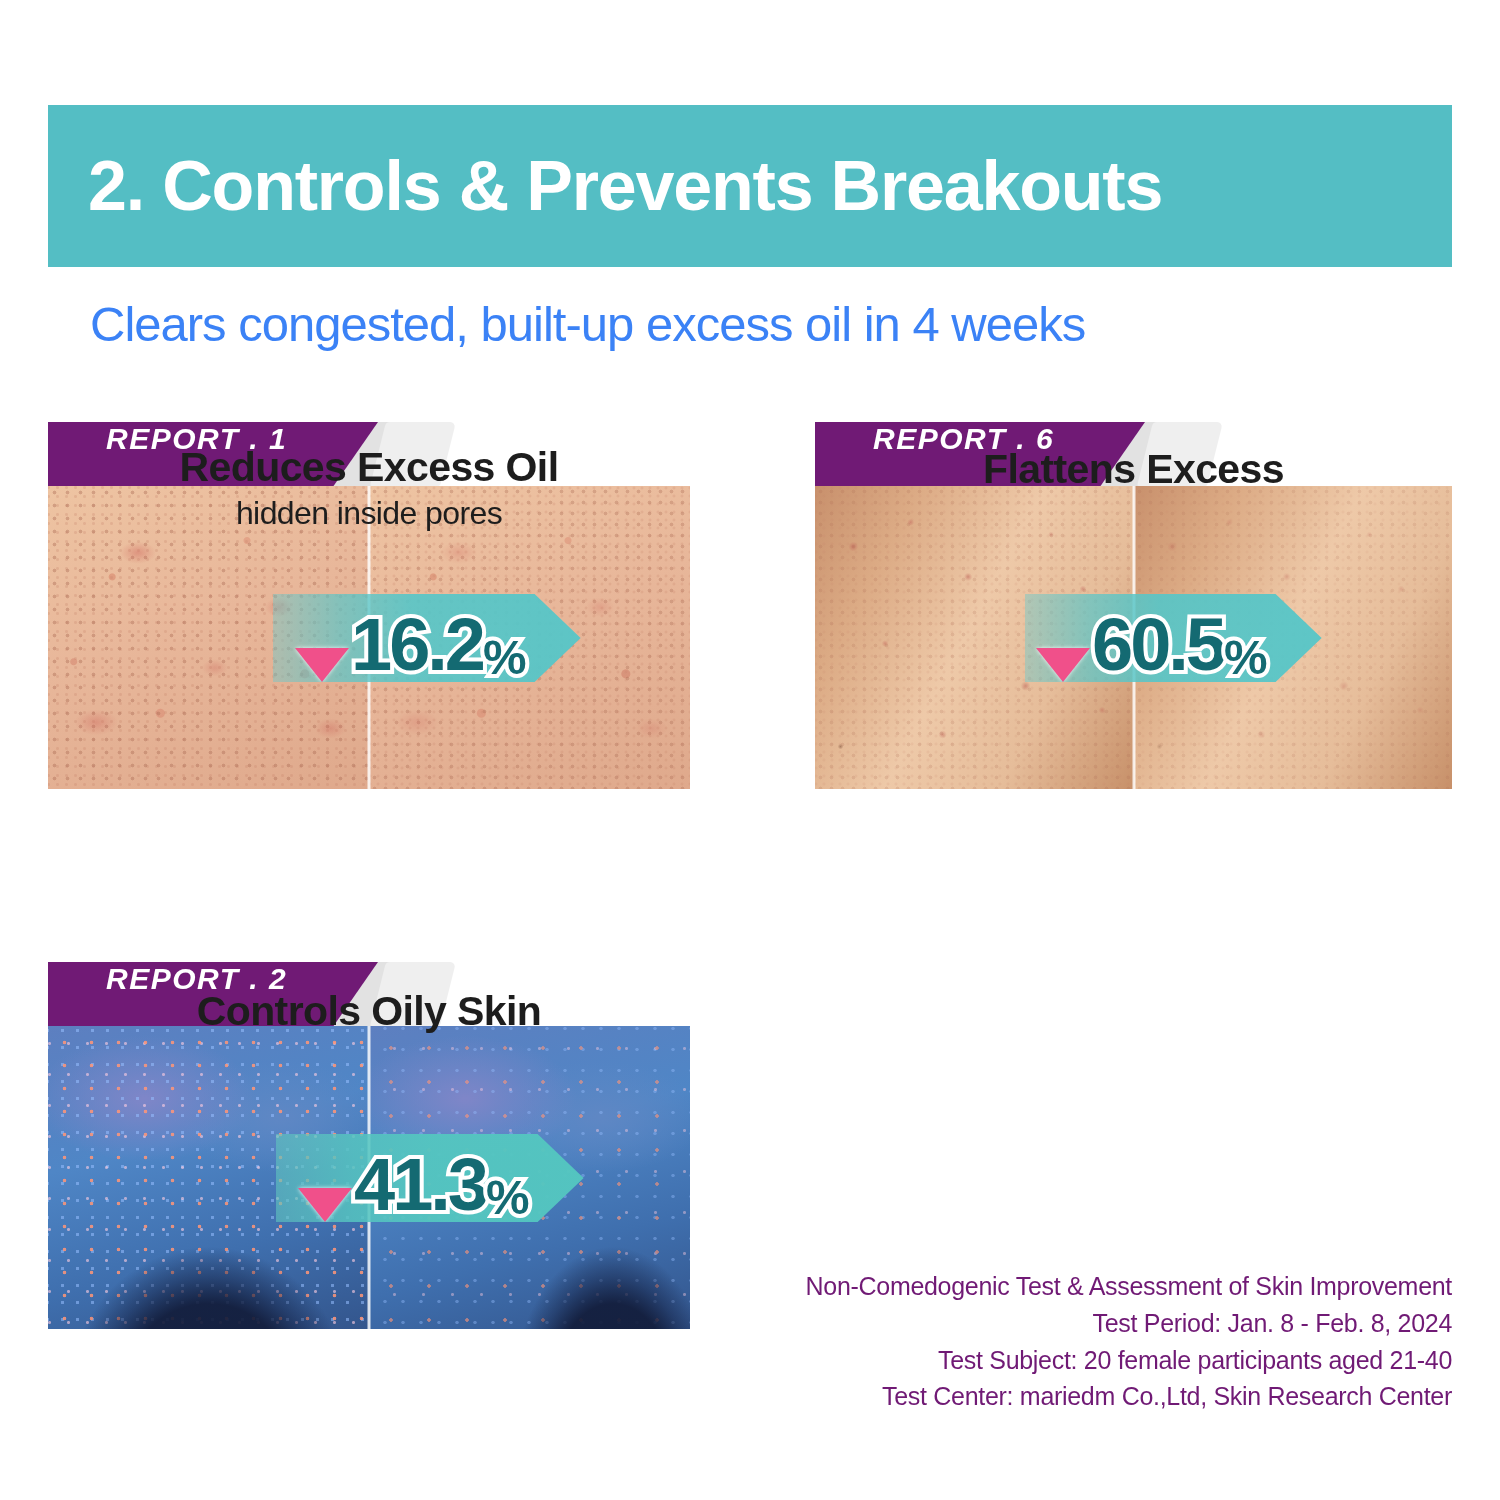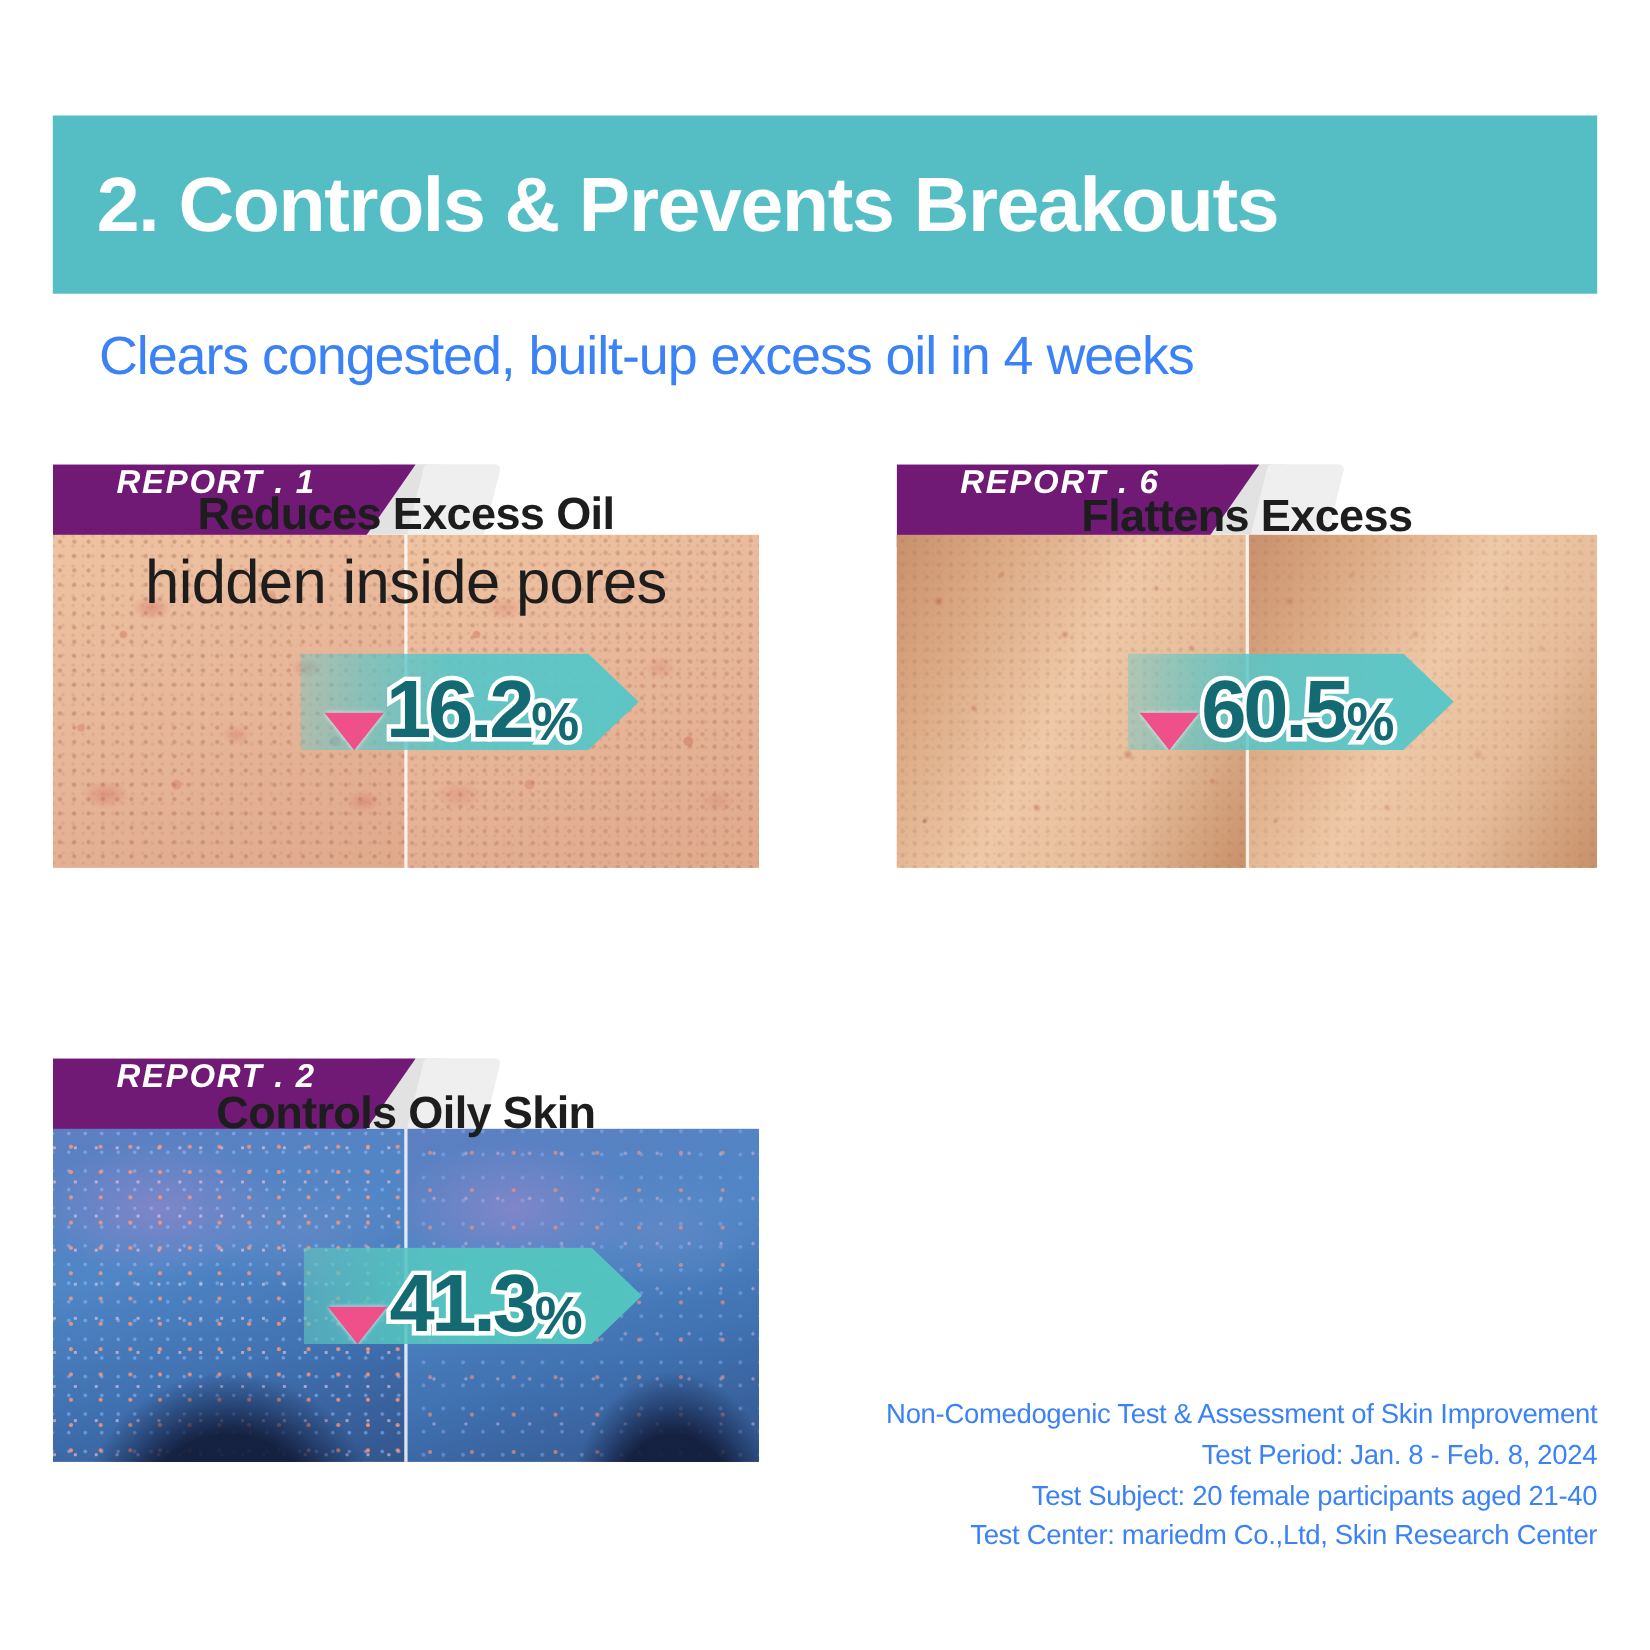--- a/index.html
+++ b/index.html
@@ -213,36 +213,36 @@
     text-align:center;
     color:#1d1d1d;
   }
   .caption-main{
     font-size:41px;
     font-weight:bold;
     letter-spacing:-.6px;
     line-height:1.25;
   }
   .caption-sub{
-    font-size:56px;
+    font-size:32px;
     font-weight:normal;
     letter-spacing:-.6px;
     line-height:1.3;
   }
   #card-1 .caption{top:20px;}
   #card-3 .caption{top:22px;}
   #card-2 .caption{top:24px;}
 
   
   #footnote{
     position:absolute;
     right:48px;top:1268px;
     width:900px;
     text-align:right;
-    color:#3b82f6;
+    color:#701a75;
     font-size:25px;
     line-height:1.47;
     letter-spacing:-.3px;
   }
   #footnote div{white-space:nowrap;}
 </style>
 </head>
 <body>
 
 <div id="header-banner">

